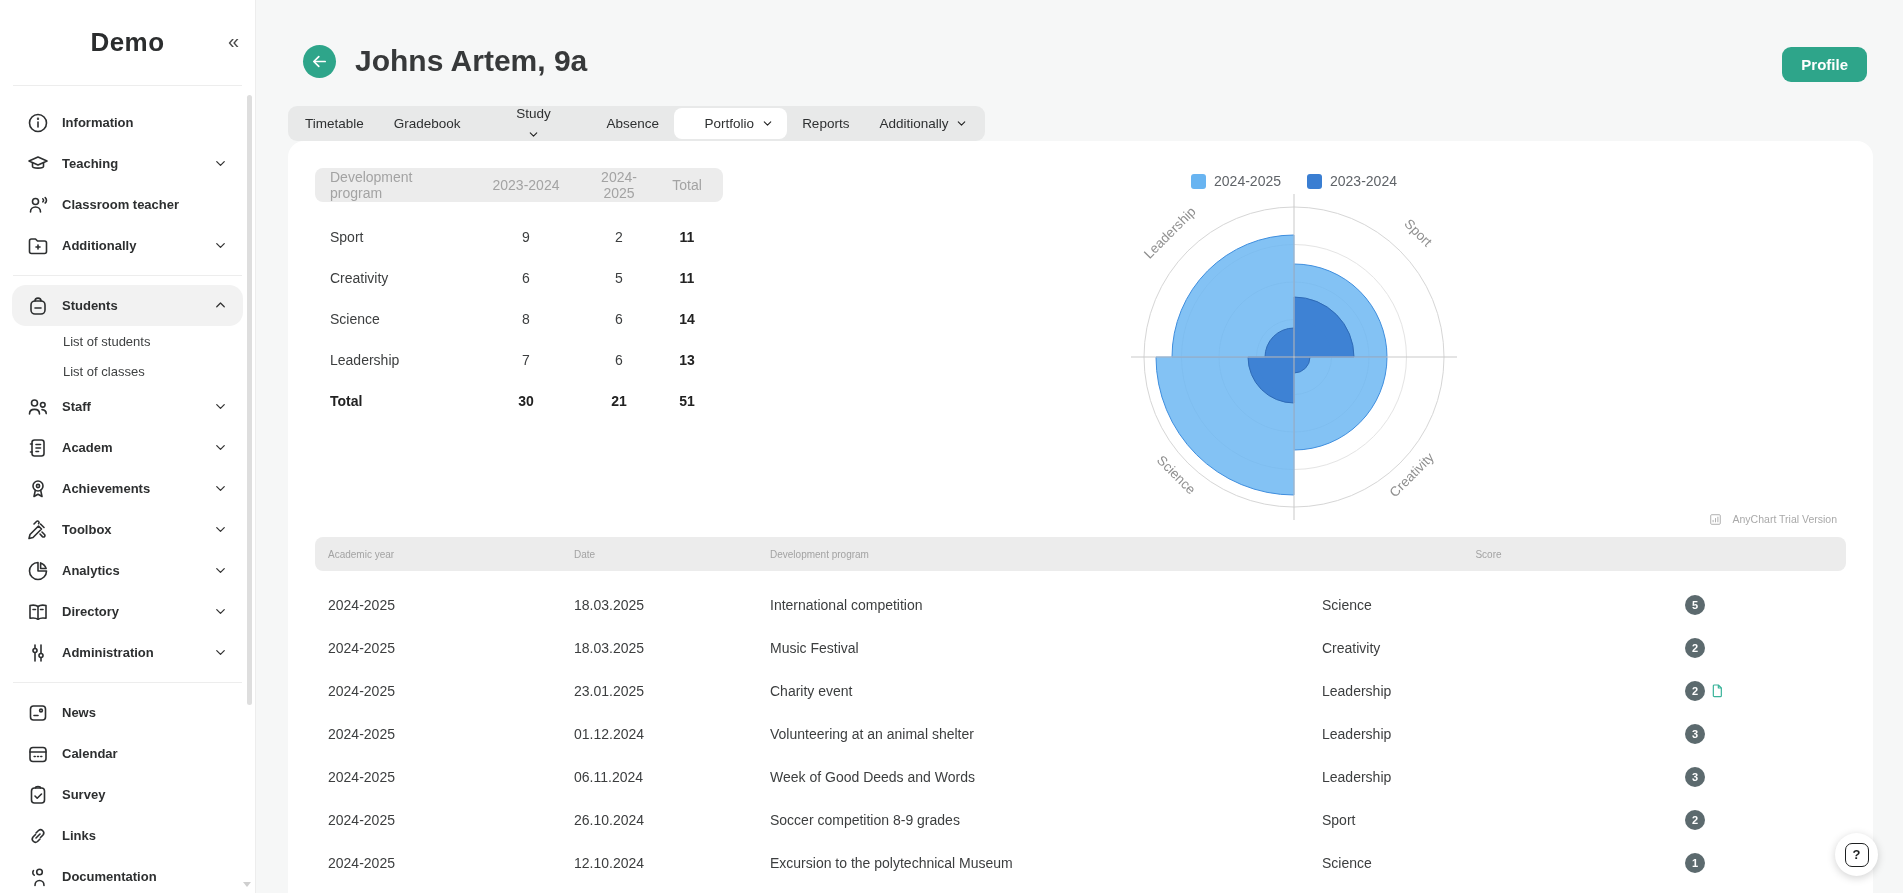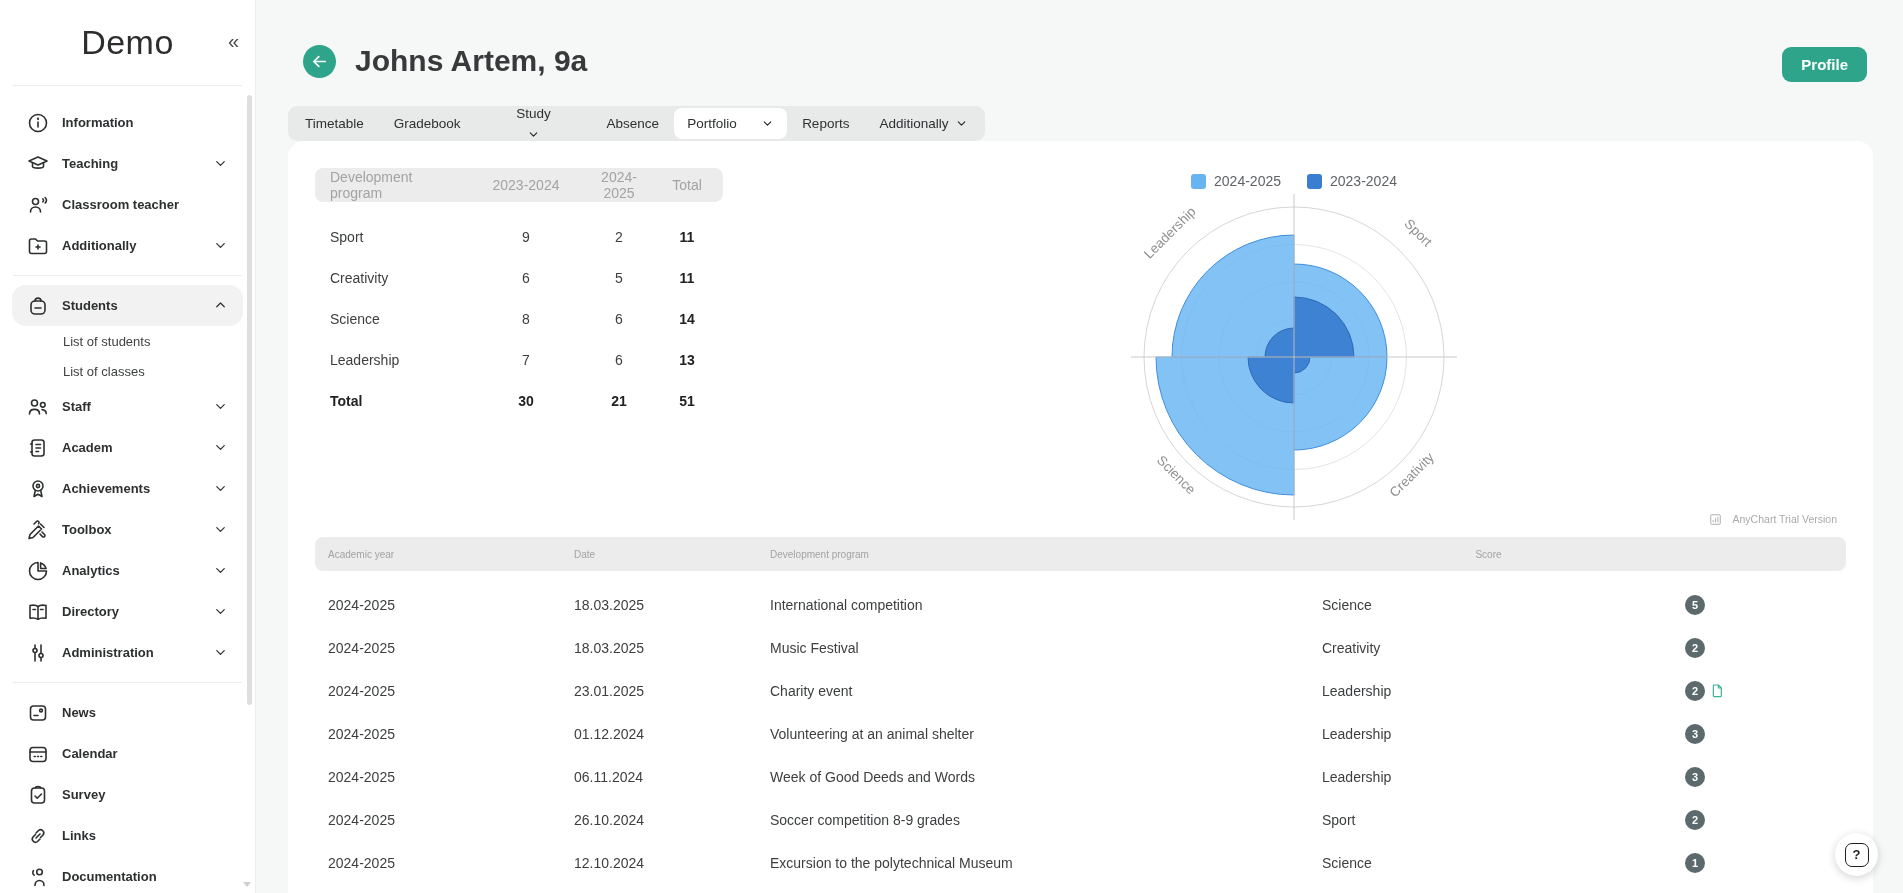--- a/index.html
+++ b/index.html
@@ -2,21 +2,21 @@
 <html><head>
 <meta charset="utf-8">
 <style>
   * { margin:0; padding:0; box-sizing:border-box; }
   html,body { width:1903px; height:893px; overflow:hidden; }
   body { font-family:"Liberation Sans", sans-serif; background:#f6f7f7; display:flex; color:#3b3b3b; }
 
   
   .sidebar { width:255px; height:100%; background:#ffffff; position:relative; flex:0 0 255px; box-shadow:1px 0 0 #ededed; }
   .logo-row { height:85px; position:relative; display:flex; align-items:center; justify-content:center; }
-  .logo { font-size:34px; font-weight:400; color:#2b2d2e; letter-spacing:.5px; }
+  .logo { font-size:26px; font-weight:700; color:#2b2d2e; letter-spacing:.5px; }
   .collapse { position:absolute; right:16px; top:30px; font-size:20px; color:#4a4a4a; cursor:pointer; }
   .side-divider { height:1px; background:#ededed; margin:0 13px; }
   .menu { padding-top:16px; }
   .mi { position:relative; height:41px; margin:0 12px; display:flex; align-items:center; border-radius:14px; cursor:pointer; }
   .mi.active { background:#f2f2f2; }
   .mi .ic { width:24px; height:24px; margin-left:14px; flex:0 0 24px; display:flex; align-items:center; justify-content:center; }
   .mi .lbl { margin-left:12px; font-size:13px; font-weight:700; color:#2d2f30; }
   .mi .chev { position:absolute; right:15px; top:13px; width:15px; height:15px; color:#333; }
   .sub { height:30px; display:flex; align-items:center; padding-left:52px; font-size:13px; color:#3f4142; cursor:pointer;margin-left:11px; }
   .ic svg, .chev svg { width:100%; height:100%; }
@@ -27,21 +27,21 @@
   .main { flex:1; position:relative; height:100%; }
   .page-header { position:absolute; left:48px; top:44px; display:flex; align-items:center; gap:19px; }
   .back-btn { width:33px; height:33px; border-radius:50%; background:#2ea58a; display:flex; align-items:center; justify-content:center; cursor:pointer; }
   .back-btn svg { width:17px; height:17px; }
   .page-title { font-size:30px; font-weight:700; color:#37393a; }
   .profile-btn { position:absolute; right:36px; top:47px; background:#2ea58a; color:#fff; font-size:15px; font-weight:700; border:none; border-radius:9px; padding:9px 19px; cursor:pointer; font-family:inherit; }
 
   .tabbar { position:absolute; left:33px; top:106px; height:35px; background:#e8e9e9; border-radius:9px; display:flex; align-items:center; padding:0 2px; }
   .tab { height:35px; display:flex; align-items:center; padding:12px 15px; font-size:13.5px; color:#2e3031; cursor:pointer; gap:7px;justify-content:center; }
   .tab.wide { width:116px; justify-content:space-between; padding:0 13px;flex-direction:column; }
-  .tab.active { background:#ffffff; border-radius:8px; height:31px; margin:2px 0; width:113px; justify-content:space-between; padding:0 13px; }
+  .tab.active { background:#ffffff; border-radius:8px; height:31px; margin:2px 0; width:113px; justify-content:flex-end; padding:0 13px; }
   .tab .tchev { width:13px; height:13px; color:#222; }
   .tab .tchev svg { width:100%; height:100%; }
 
   .card { position:absolute; left:33px; right:30px; top:141px; bottom:0; background:#ffffff; border-radius:16px 16px 0 0; }
 
   
   .sumtbl { position:absolute; left:27px; top:27px; width:408px; }
   .sumhead { display:grid; grid-template-columns:150px 122px 64px 72px; height:34px; align-items:center; background:#ececec; border-radius:8px; color:#a3a3a3; font-size:14px; }
   .sumhead > div:first-child { padding-left:15px; }
   .sumhead > div { text-align:center; }

